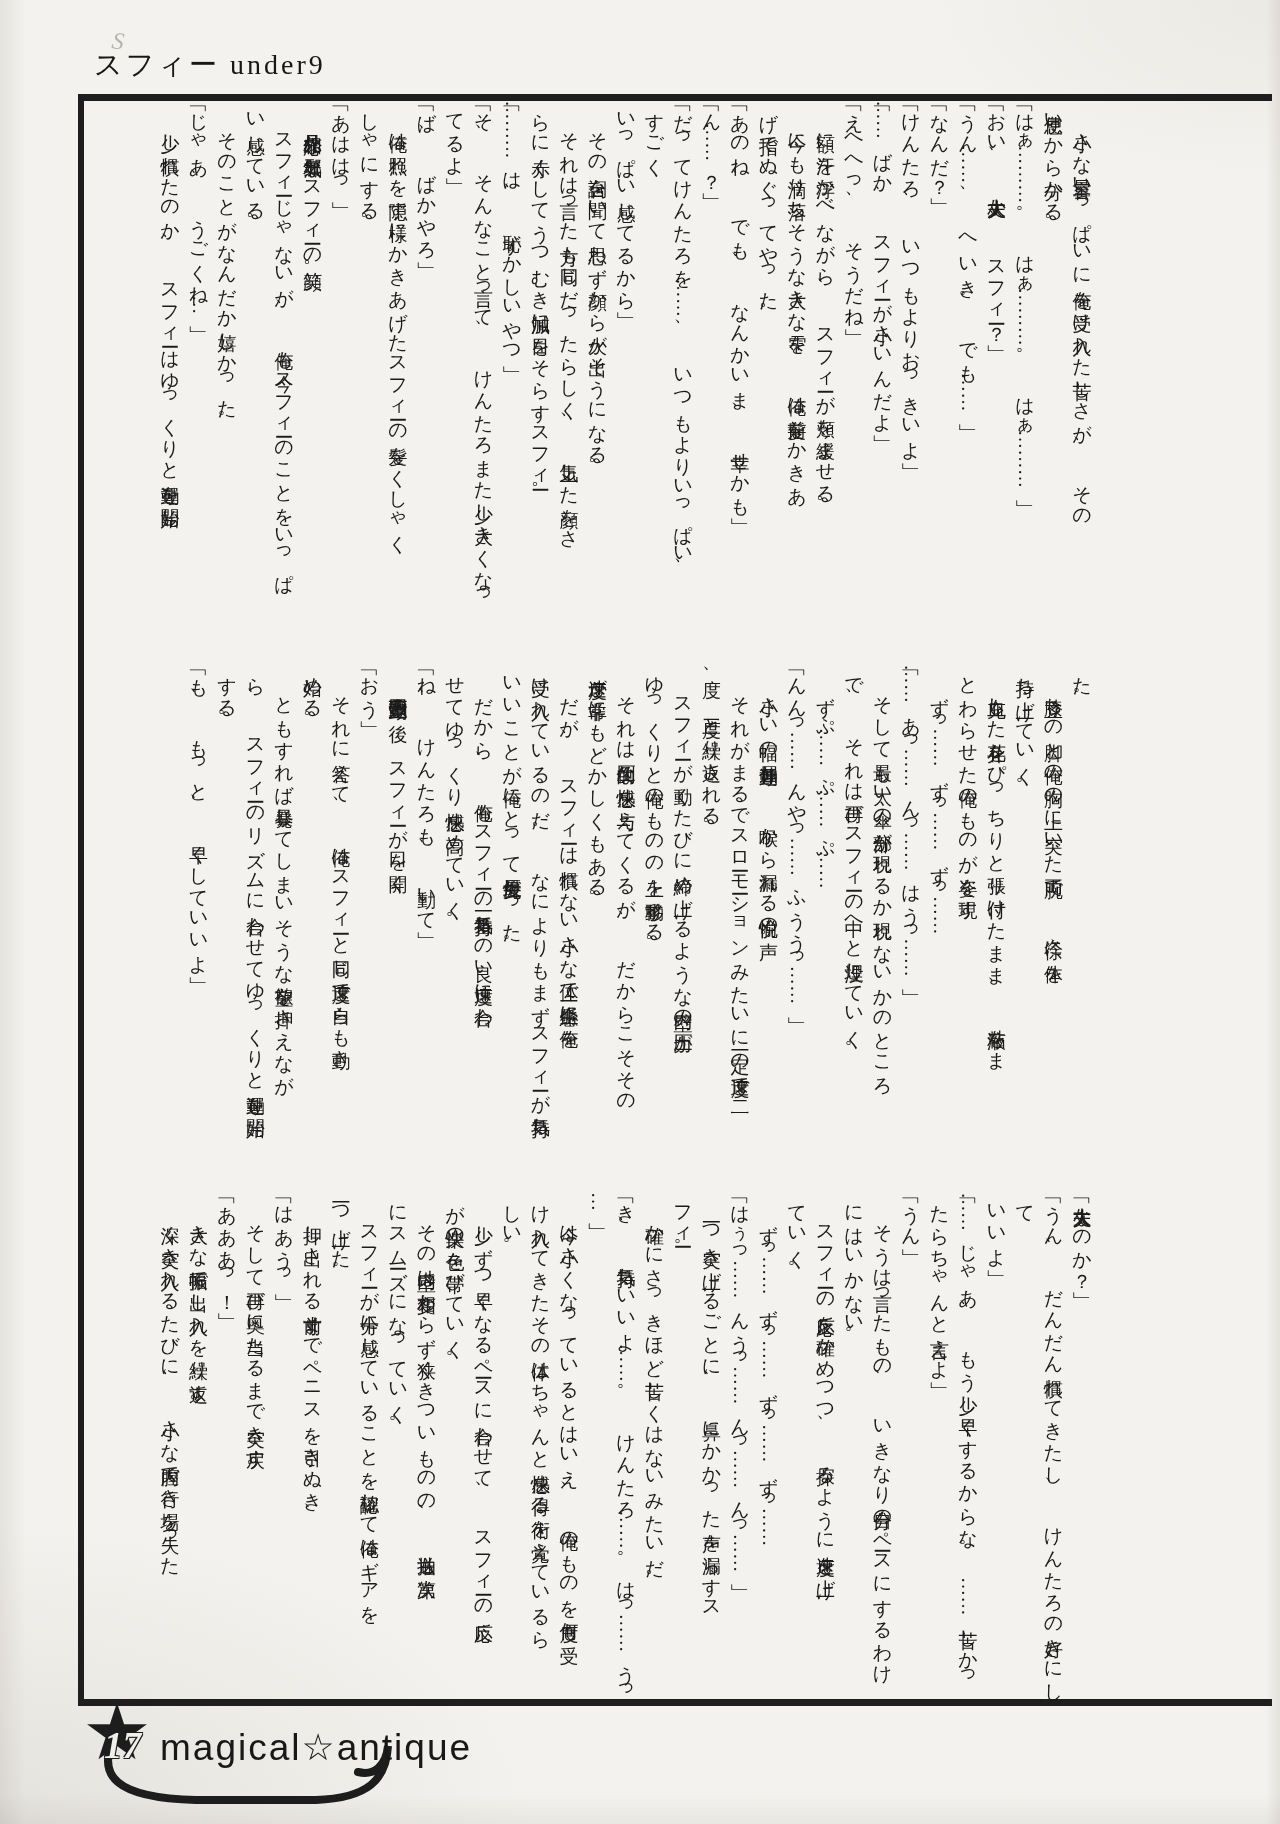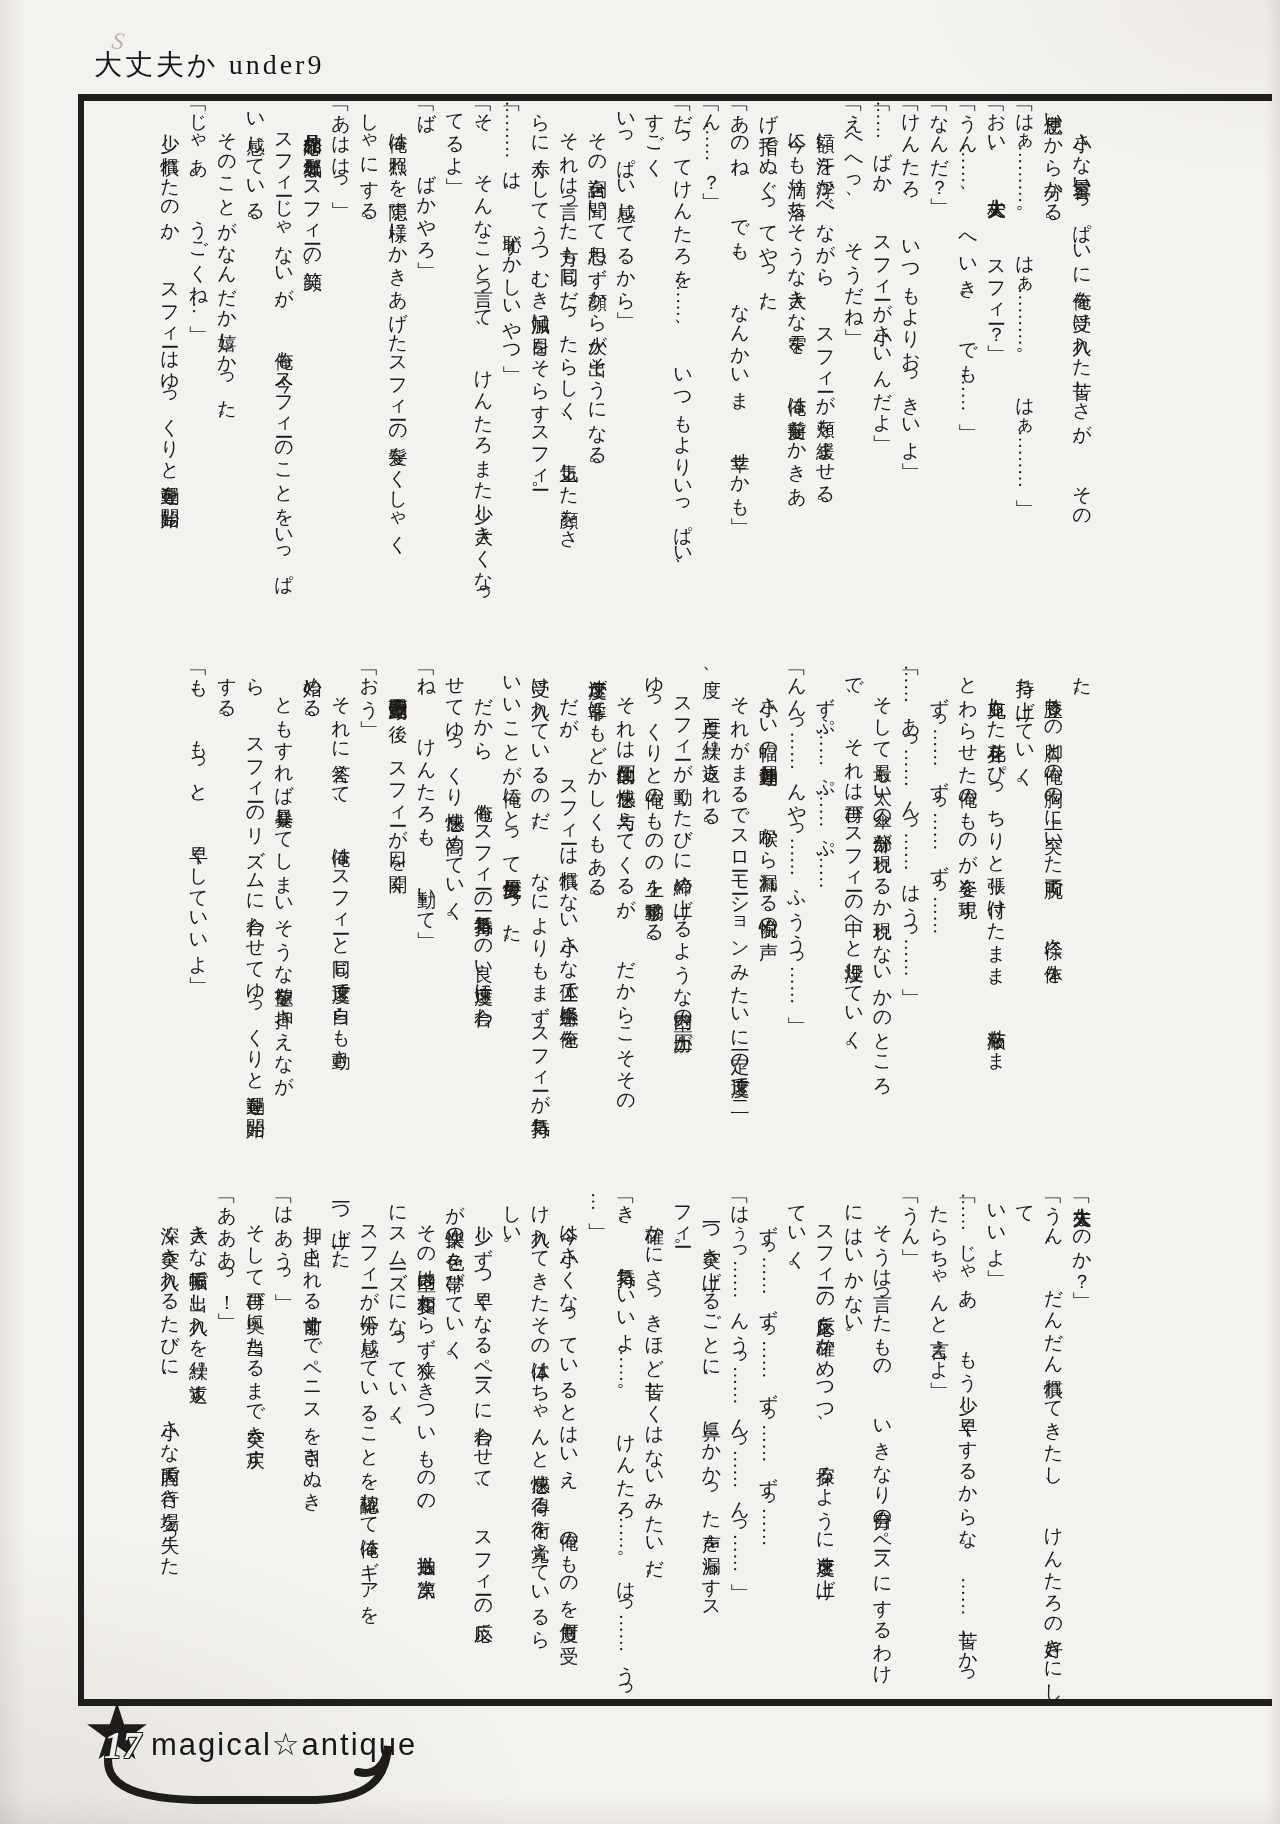--- a/index.html
+++ b/index.html
@@ -56,34 +56,34 @@
     font-family:"DejaVu Sans", sans-serif;
   }
   .page-number{
     position:absolute;left:22px;top:26px;
     font-size:37px;font-style:italic;font-weight:bold;
     color:#f1efe9;
     font-family:"Liberation Serif", serif;
     text-shadow:-1px -1px 0 #1d1d1d, 1px -1px 0 #1d1d1d, -1px 1px 0 #1d1d1d, 1px 1px 0 #1d1d1d;
   }
   .brand-text{
-    position:absolute;left:151px;top:36px;
-    font-size:31px;letter-spacing:2px;color:#181818;
+    position:absolute;left:160px;top:36px;
+    font-size:37px;letter-spacing:2px;color:#181818;
     font-family:"Liberation Sans", sans-serif;
   }
   .swoosh{position:absolute;left:86px;top:26px;}
 </style>
 </head>
 <body>
 
 <div class="page">
 
   <span class="pencil-mark">S</span>
 
-  <div class="header-title">大丈夫か under9</div>
+  <div class="header-title">スフィー under9</div>
 
   <div class="rule rule-top"></div>
   <div class="rule rule-left"></div>
   <div class="rule rule-bottom"></div>
 
   <div class="band band-1">
       <p>　小さな容量いっぱいに俺を受け入れた苦しさが、　その</p>
       <p>息使いから分かる。</p>
       <p>「はぁ………。　はぁ………。　はぁ………」</p>
       <p>「おい、　大丈夫か、　スフィー？」</p>

